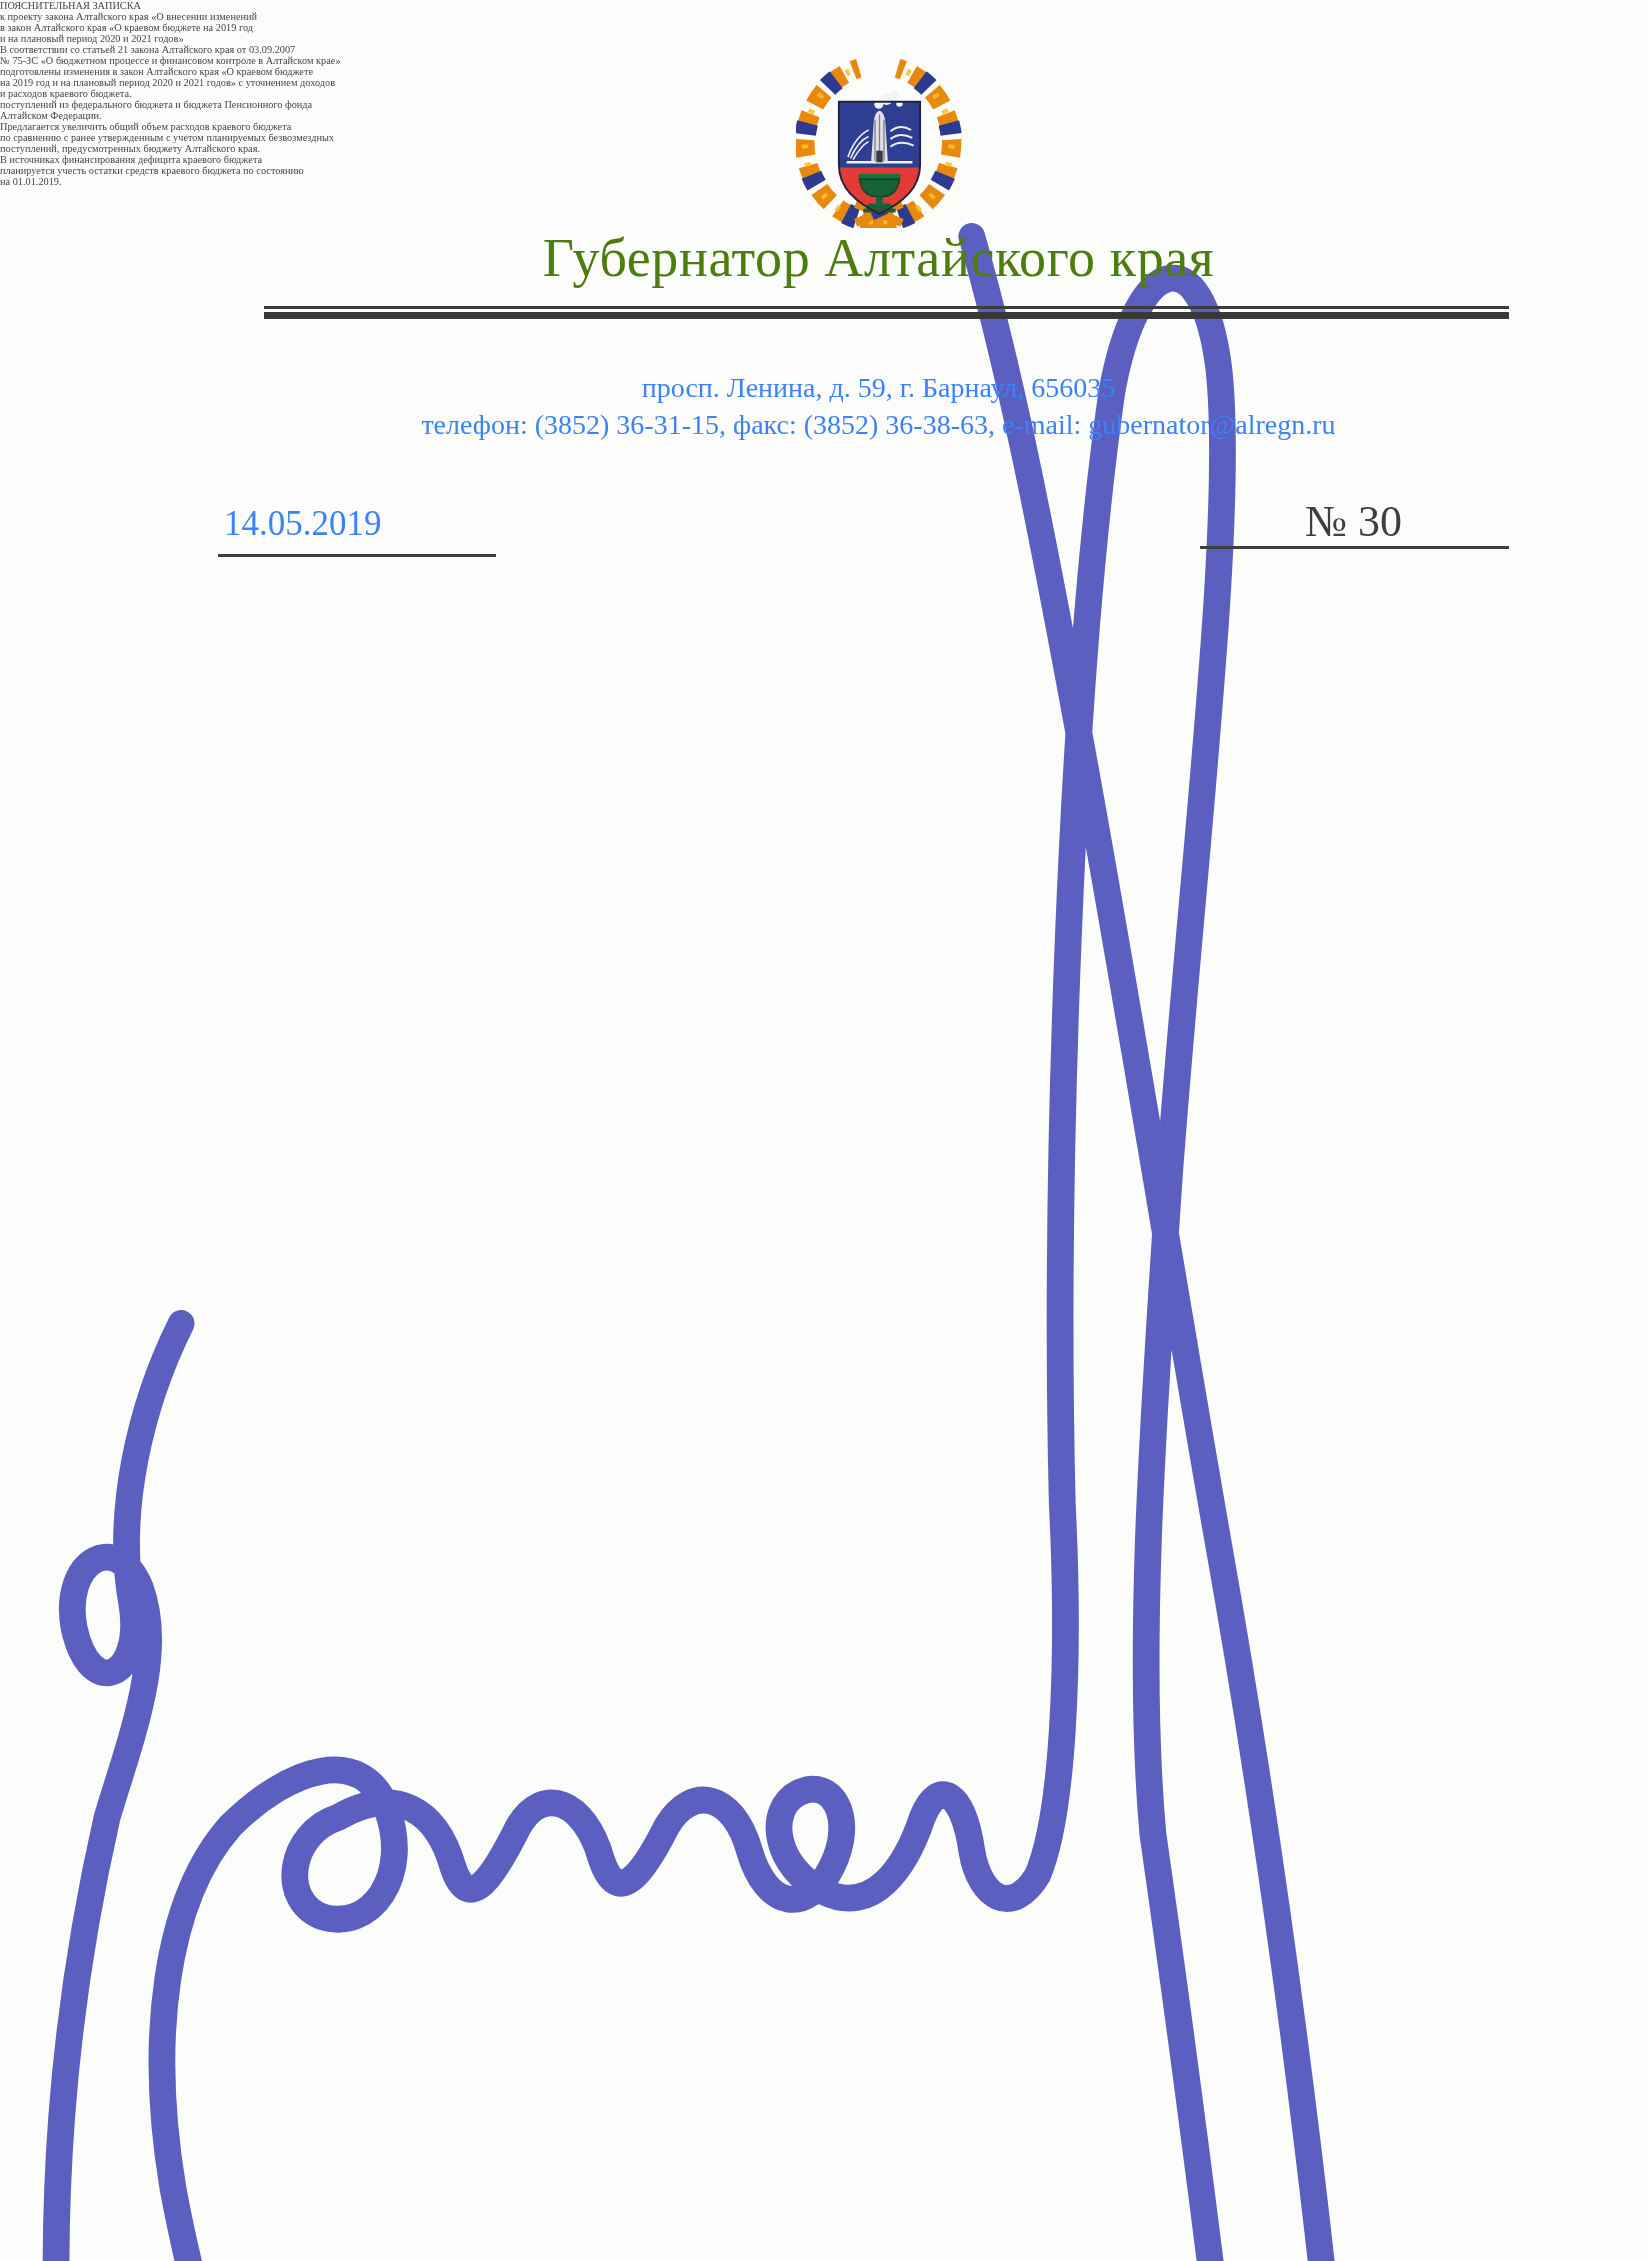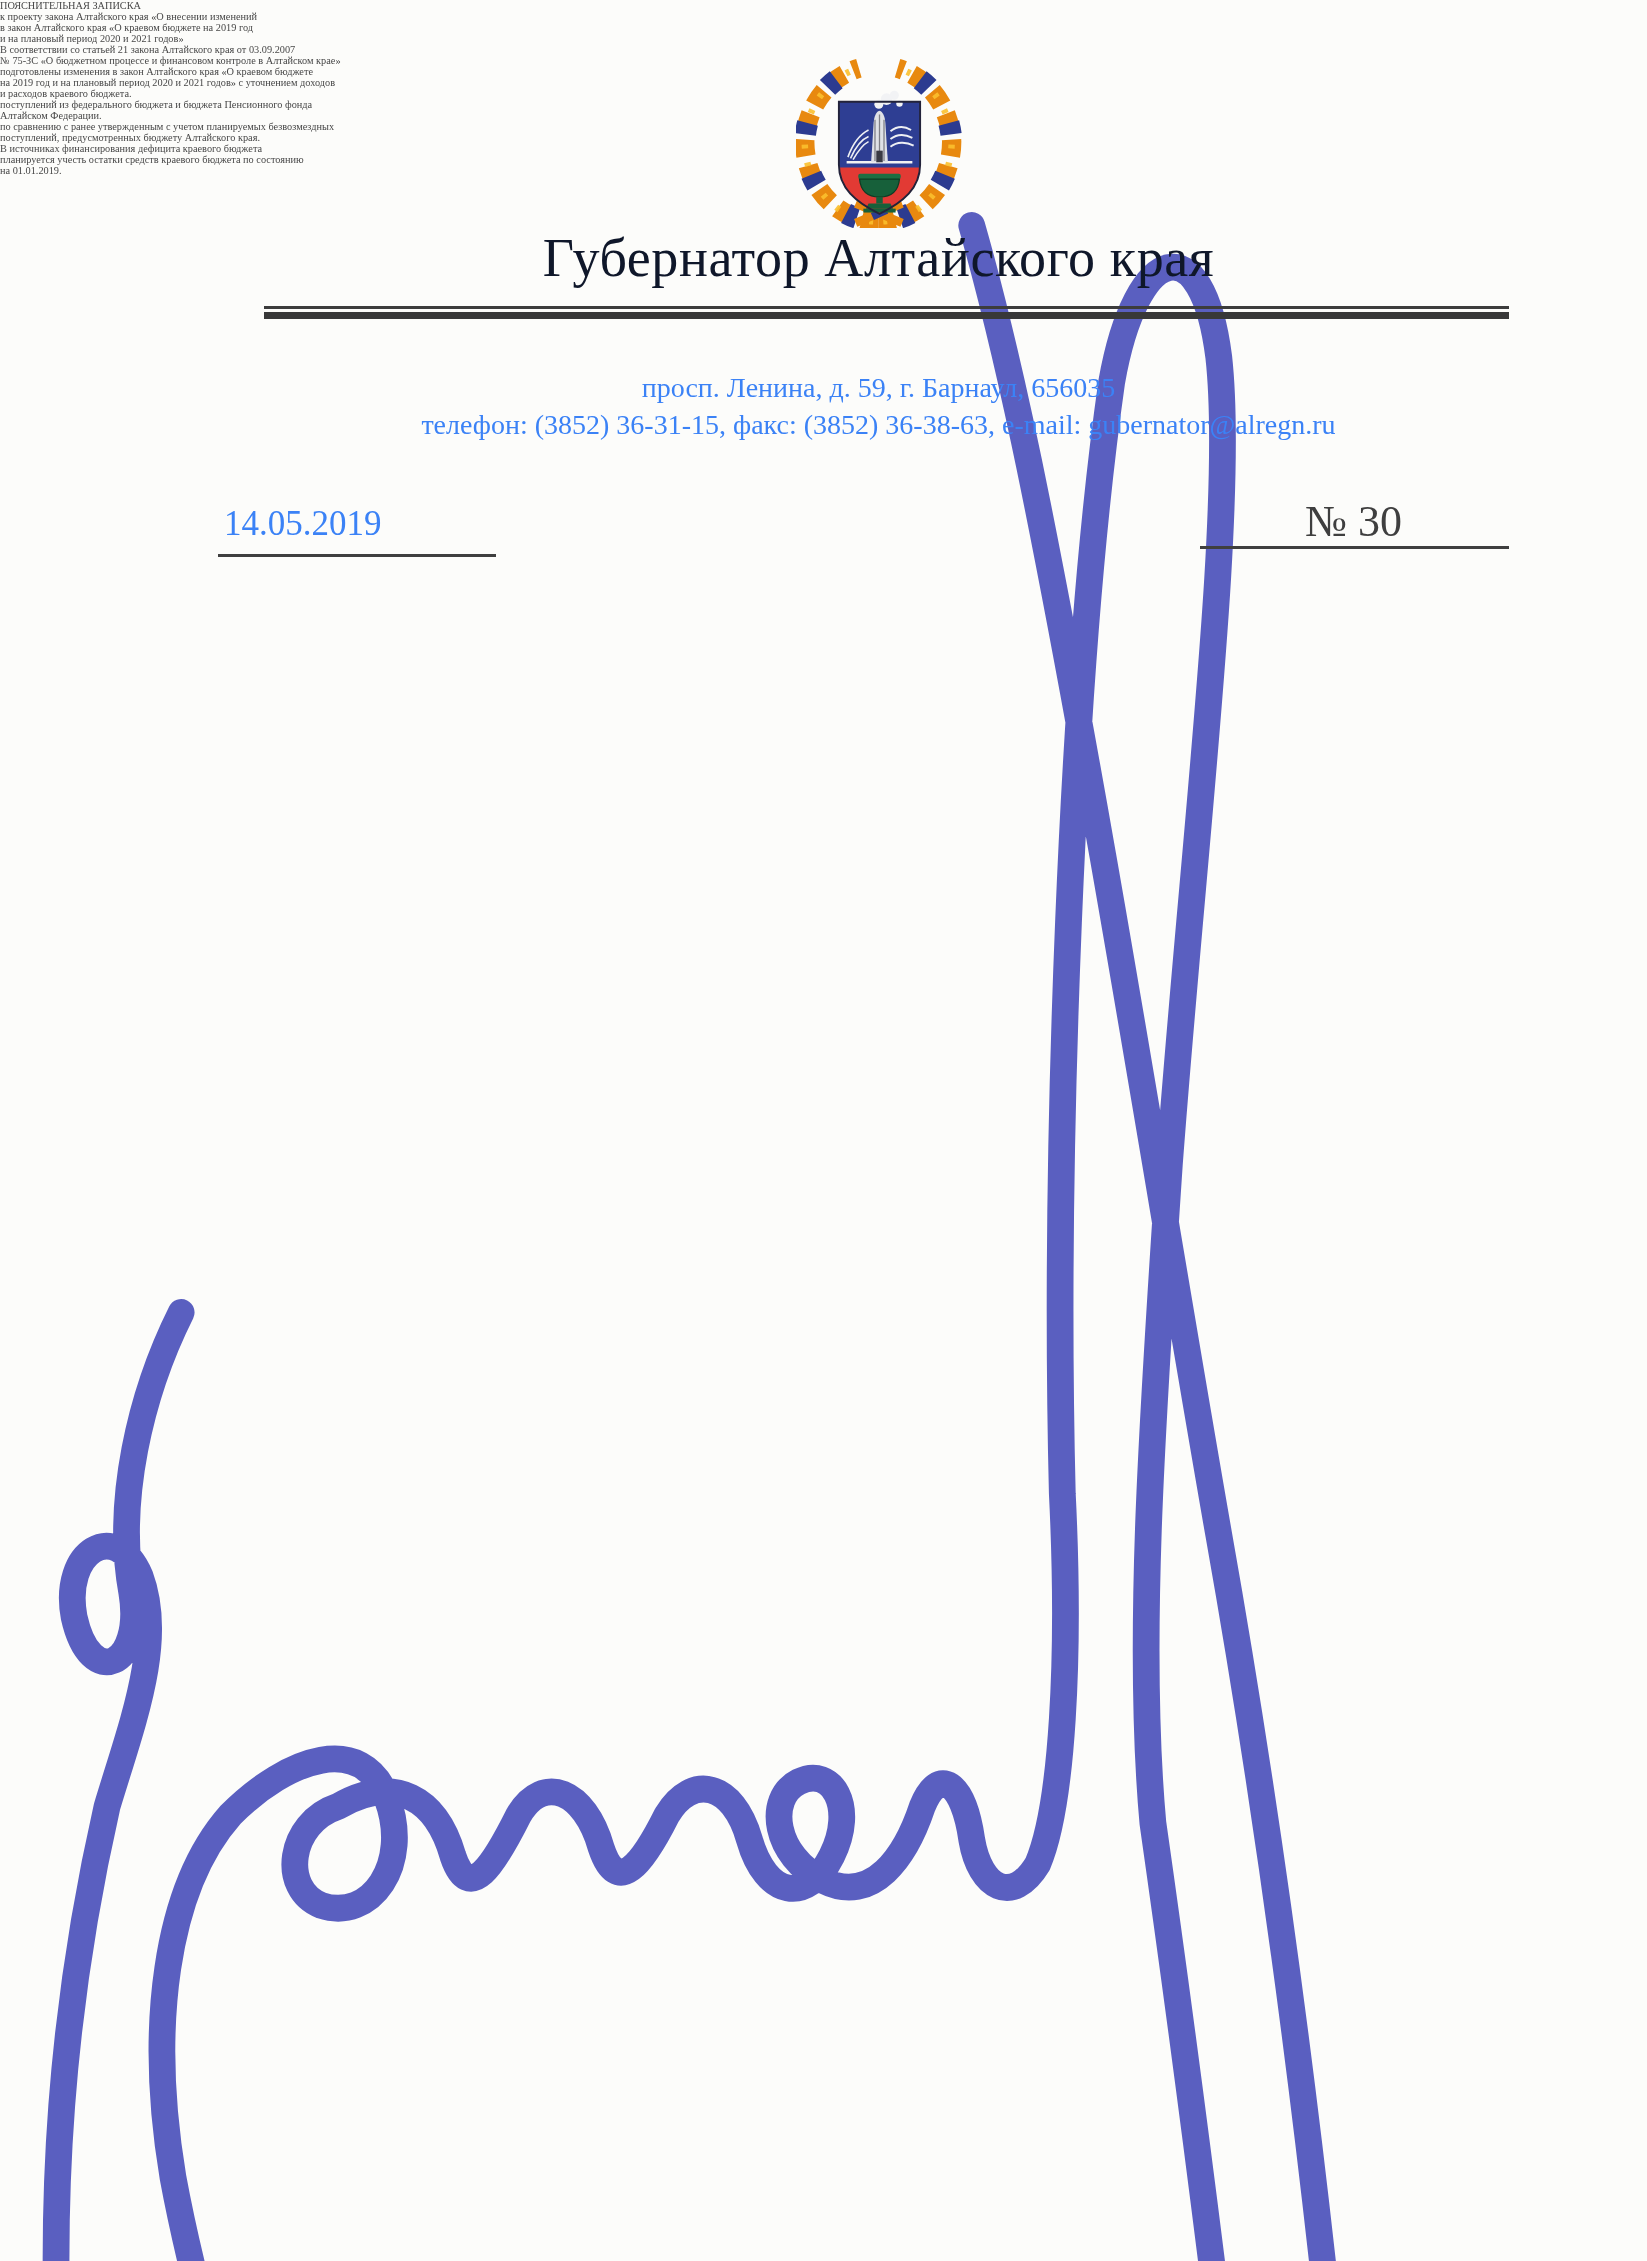--- a/index.html
+++ b/index.html
@@ -8,21 +8,21 @@
     width:1647px;height:2261px;
     background:#fcfcfa;
     overflow:hidden;
     font-family:"Liberation Serif","DejaVu Serif",serif;
     color:#474747;
   }
   
   .emblem{position:absolute;left:796px;top:54px;width:167px;height:174px;}
   .org-title{
     position:absolute;left:249px;top:227px;width:1259px;
-    text-align:center;font-size:54px;color:#0f172a;letter-spacing:0.6px;white-space:nowrap;
+    text-align:center;font-size:54px;color:#4d7c0f;letter-spacing:0.6px;white-space:nowrap;
   }
   .rule-thin{position:absolute;left:264px;top:306px;width:1245px;height:2.6px;background:#3c3c3c;}
   .rule-thick{position:absolute;left:264px;top:312px;width:1245px;height:7px;background:#383838;}
   .address{position:absolute;left:249px;width:1259px;text-align:center;font-size:28px;color:#3b82f6;white-space:nowrap;}
   .address-1{top:372px;}
   .address-2{top:409px;}
   
   .date-value{position:absolute;left:224px;top:504px;font-size:35px;color:#3b82f6;}
   .date-underline{position:absolute;left:218px;top:554px;width:278px;height:2.6px;background:#3f3f3f;}
   .doc-number{position:absolute;left:1305px;top:496px;font-size:44px;color:#3f3f3f;}
@@ -135,20 +135,21 @@
         <div class="line">№ 75-ЗС «О бюджетном процессе и финансовом контроле в Алтайском крае»</div>
         <div class="line">подготовлены изменения в закон Алтайского края «О краевом бюджете</div>
         <div class="line">на 2019 год и на плановый период 2020 и 2021 годов» с уточнением доходов</div>
         <div class="line last">и расходов краевого бюджета.</div>
       </div>
       <div class="para">
         <div class="line">поступлений из федерального бюджета и бюджета Пенсионного фонда</div>
         <div class="line last">Алтайском Федерации.</div>
       </div>
       <div class="para">
+        <div class="line first">Предлагается увеличить общий объем расходов краевого бюджета</div>
         <div class="line">по сравнению с ранее утвержденным с учетом планируемых безвозмездных</div>
         <div class="line last">поступлений, предусмотренных бюджету Алтайского края.</div>
       </div>
       <div class="para">
         <div class="line first">В источниках финансирования дефицита краевого бюджета</div>
         <div class="line">планируется учесть остатки средств краевого бюджета по состоянию</div>
         <div class="line last">на 01.01.2019.</div>
       </div>
     </div>
 

